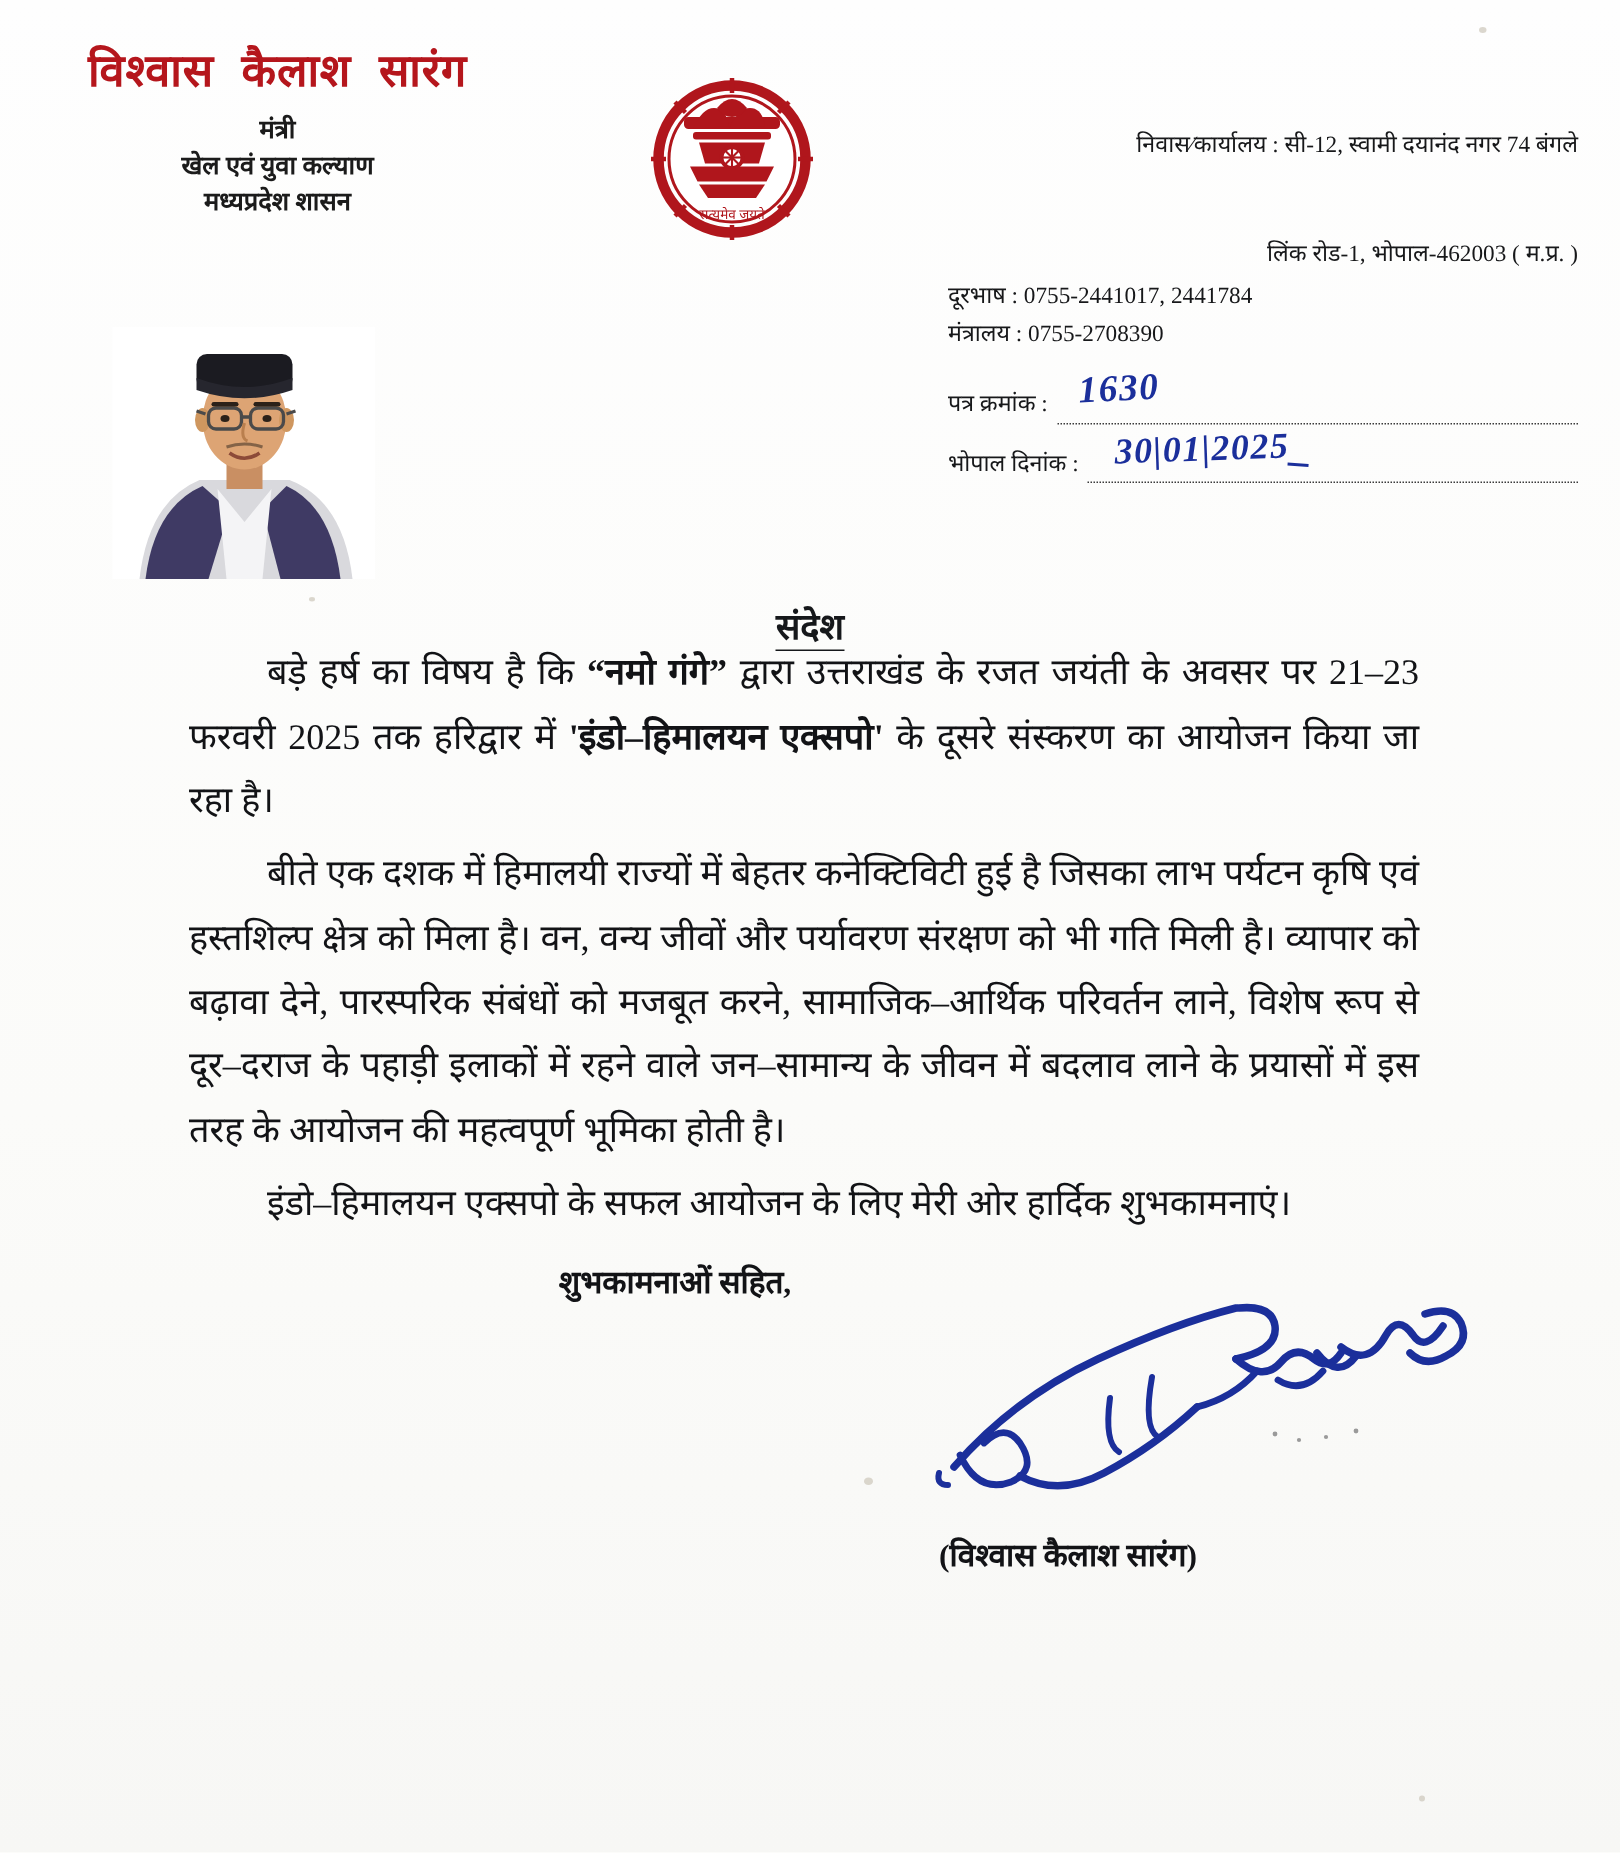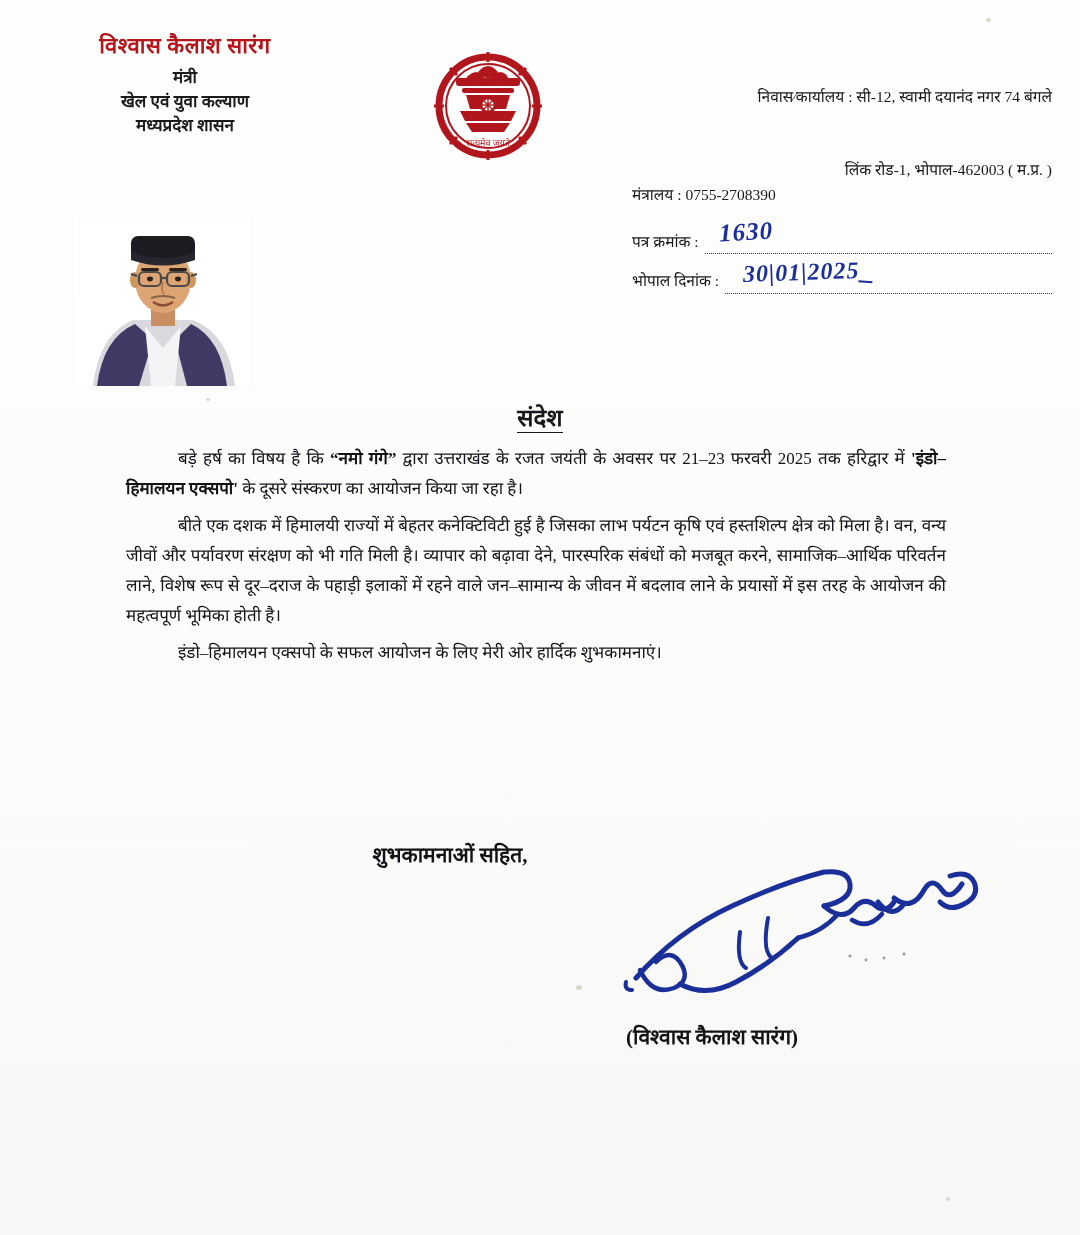--- a/index.html
+++ b/index.html
@@ -32,23 +32,23 @@
   }
   .left-block {
     position: absolute;
     left: 20px;
     top: 8px;
     width: 330px;
     text-align: center;
   }
   .minister-name {
     color: #b5161c;
-    font-family: Liberation Serif, serif;
-    font-weight: bold;
-    font-size: 22px;
+    font-family: Liberation Mono, monospace;
+    font-weight: bold;
+    font-size: 30px;
     letter-spacing: 0.5px;
     line-height: 1.1;
     white-space: nowrap;
   }
   .designations {
     margin-top: 8px;
     color: #1b1b1b;
     font-family: "Liberation Serif", serif;
     font-size: 17px;
     line-height: 1.42;
@@ -150,25 +150,25 @@
     font-weight: bold;
     color: #16181b;
   }
   .doc-title span {
     border-bottom: 1.5px solid #16181b;
     padding-bottom: 1px;
   }
 
   .body-text {
     position: absolute;
-    top: 444px;
+    top: 428px;
     left: 126px;
     width: 820px;
     font-family: "Liberation Serif", serif;
-    font-size: 17px;
+    font-size: 24px;
     line-height: 1.78;
     color: #121316;
     text-align: justify;
     text-justify: inter-word;
   }
   .body-text p { margin: 0 0 6px 0; }
   .body-text p.indent { text-indent: 52px; }
   .q { font-weight: bold; }
   .b { font-weight: bold; }
 
@@ -275,20 +275,24 @@
         </g>
       </svg>
     </div>
 
     <div class="right-block">
       <div class="addr-line">
         <span>निवास⁄कार्यालय :</span>
         <span>सी-12, स्वामी दयानंद नगर 74 बंगले</span>
       </div>
       <div class="addr-line second">लिंक रोड-1, भोपाल-462003 ( म.प्र. )</div>
+      <div class="phone-line">
+        <span>दूरभाष :</span>
+        <span>0755-2441017, 2441784</span>
+      </div>
       <div class="min-line">
         <span>मंत्रालय :</span>
         <span>0755-2708390</span>
       </div>
 
       <div class="ref-row">
         <span class="ref-label">पत्र क्रमांक :</span>
         <span class="dots">
           <span class="hand">1630</span>
         </span>

